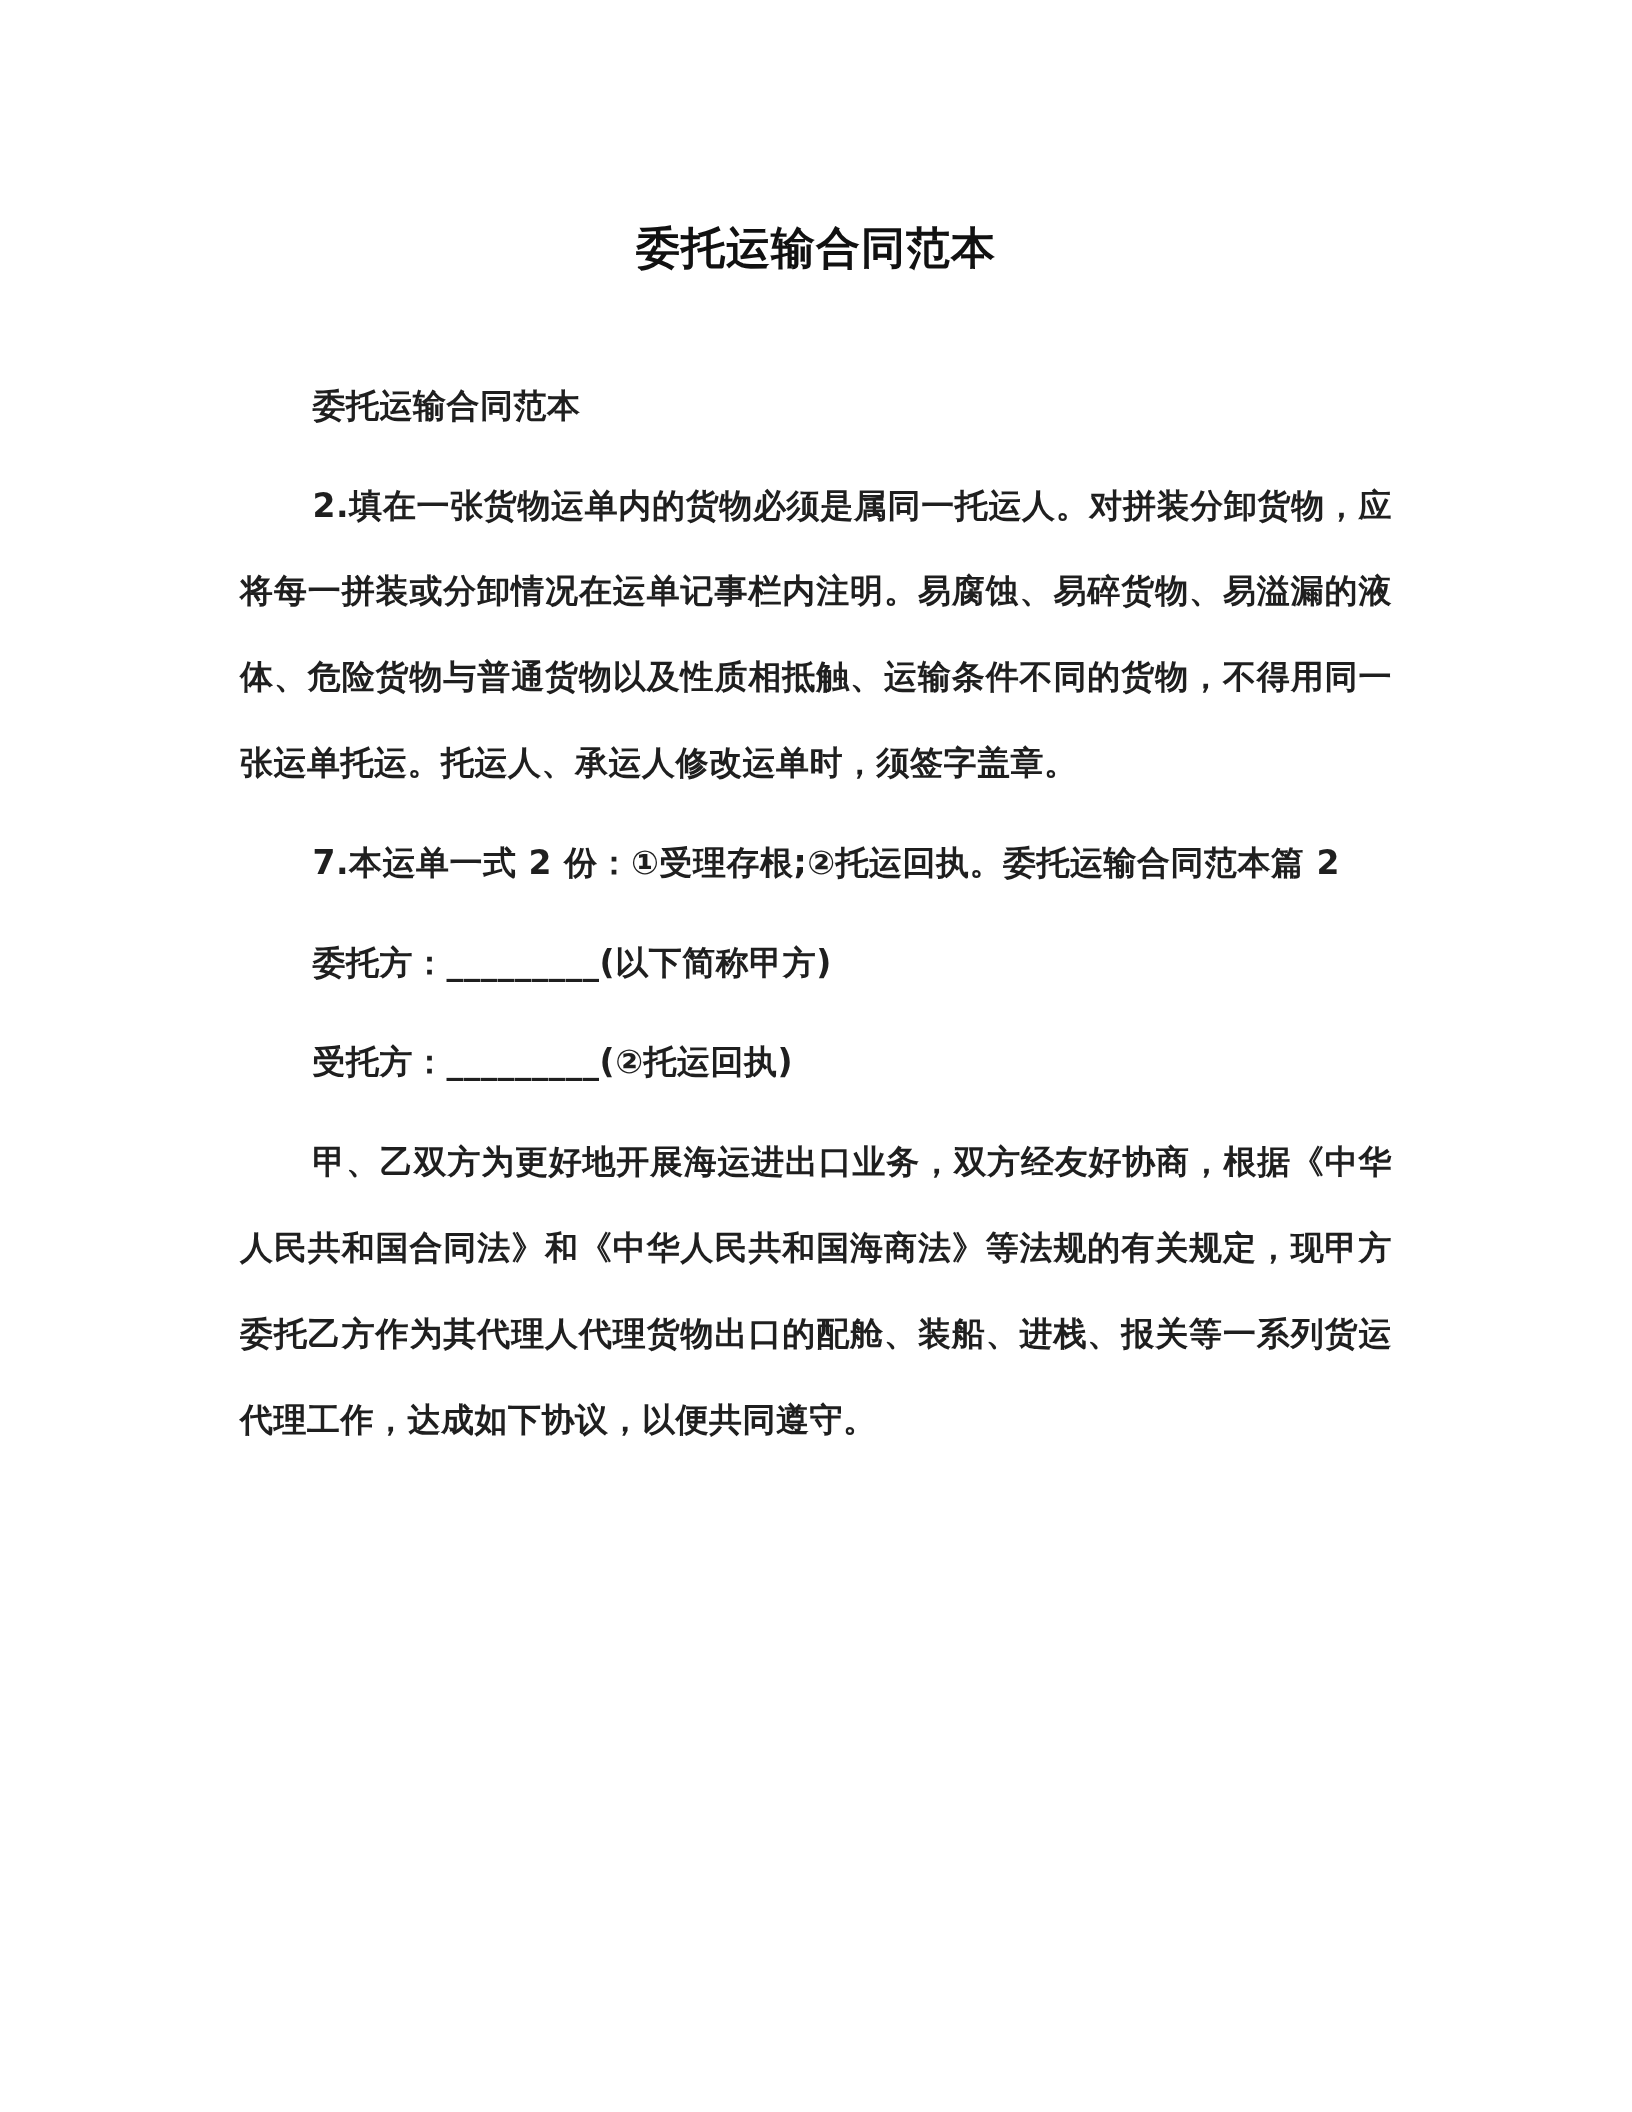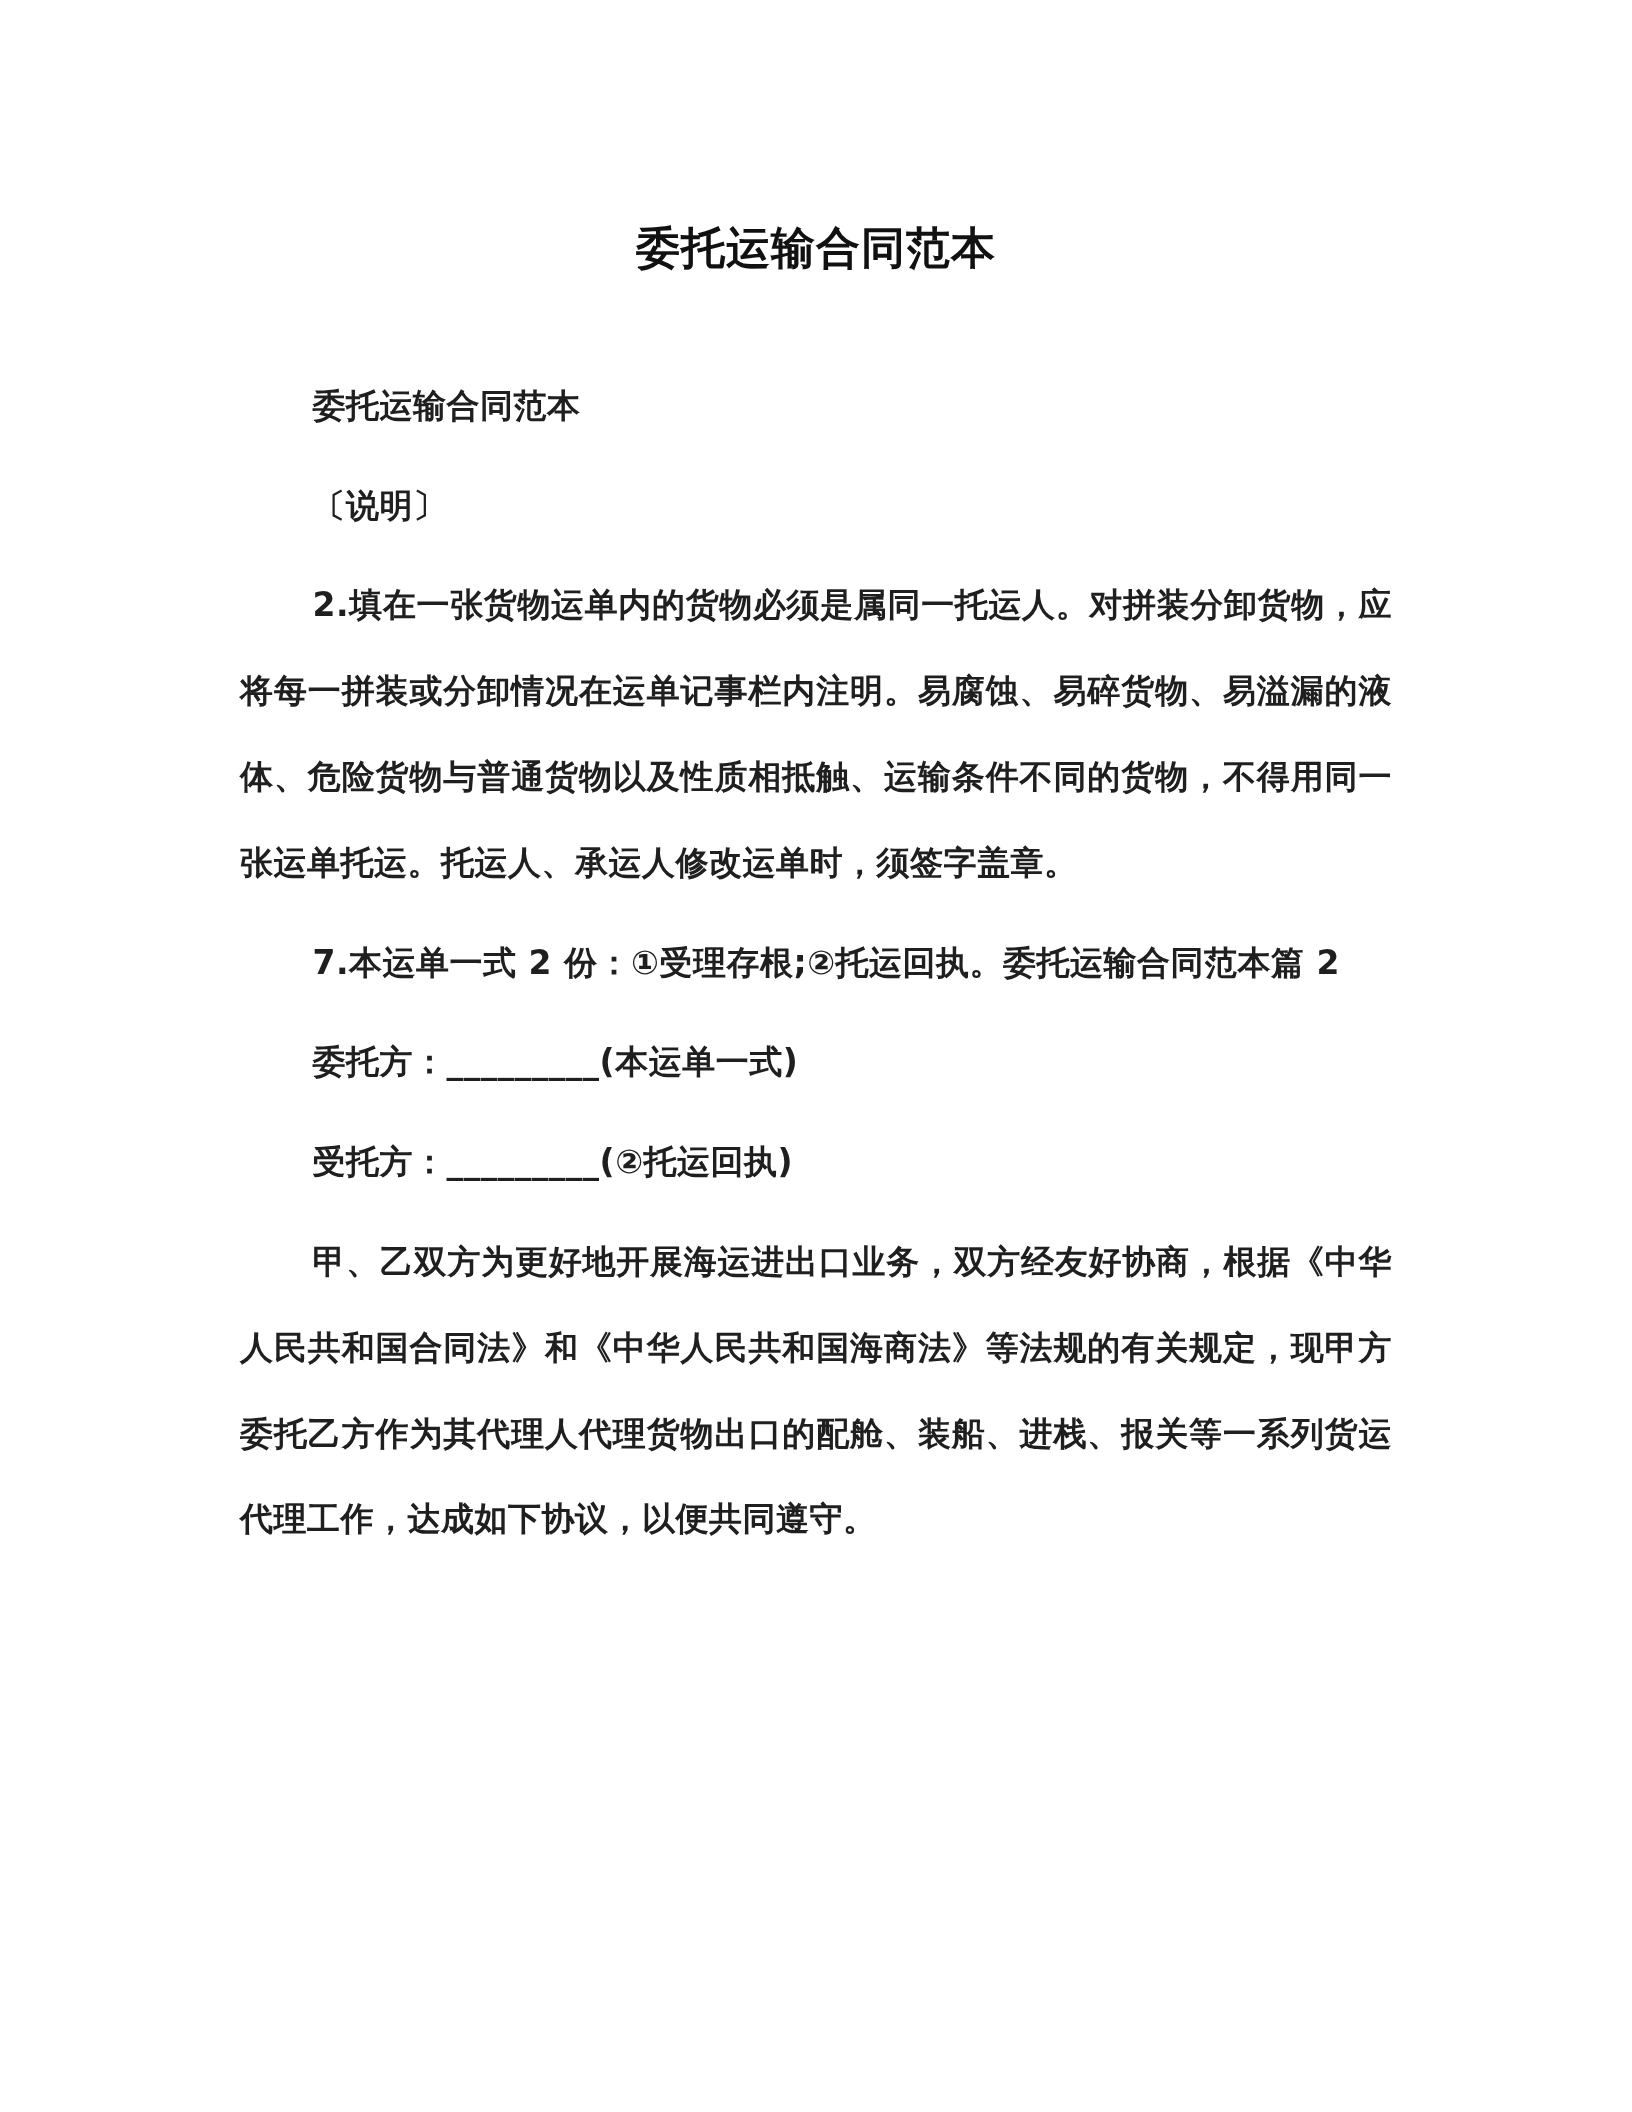--- a/index.html
+++ b/index.html
@@ -41,24 +41,23 @@
   }
 </style>
 </head>
 <body>
 
 <div class="page">
   <h1 class="doc-title">委托运输合同范本</h1>
 
   <p class="para">委托运输合同范本</p>
 
-  <p class="para">〔说明〕</p>
 
   <p class="para">2.填在一张货物运单内的货物必须是属同一托运人。对拼装分卸货物，应将每一拼装或分卸情况在运单记事栏内注明。易腐蚀、易碎货物、易溢漏的液体、危险货物与普通货物以及性质相抵触、运输条件不同的货物，不得用同一张运单托运。托运人、承运人修改运单时，须签字盖章。</p>
 
   <p class="para">7.本运单一式 2 份：①受理存根;②托运回执。委托运输合同范本篇 2</p>
 
-  <p class="para">委托方：_________(本运单一式)</p>
+  <p class="para">委托方：_________(以下简称甲方)</p>
 
   <p class="para">受托方：_________(②托运回执)</p>
 
   <p class="para">甲、乙双方为更好地开展海运进出口业务，双方经友好协商，根据《中华人民共和国合同法》和《中华人民共和国海商法》等法规的有关规定，现甲方委托乙方作为其代理人代理货物出口的配舱、装船、进栈、报关等一系列货运代理工作，达成如下协议，以便共同遵守。</p>
 </div>
 
 </body></html>

